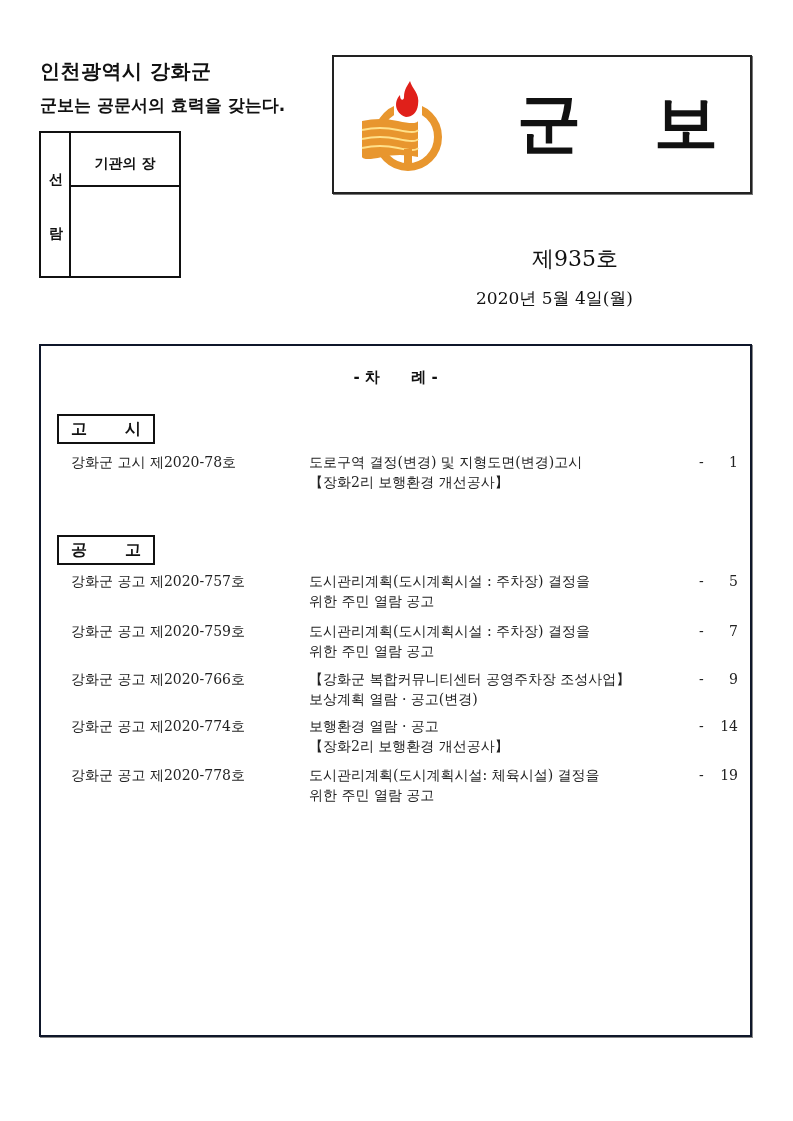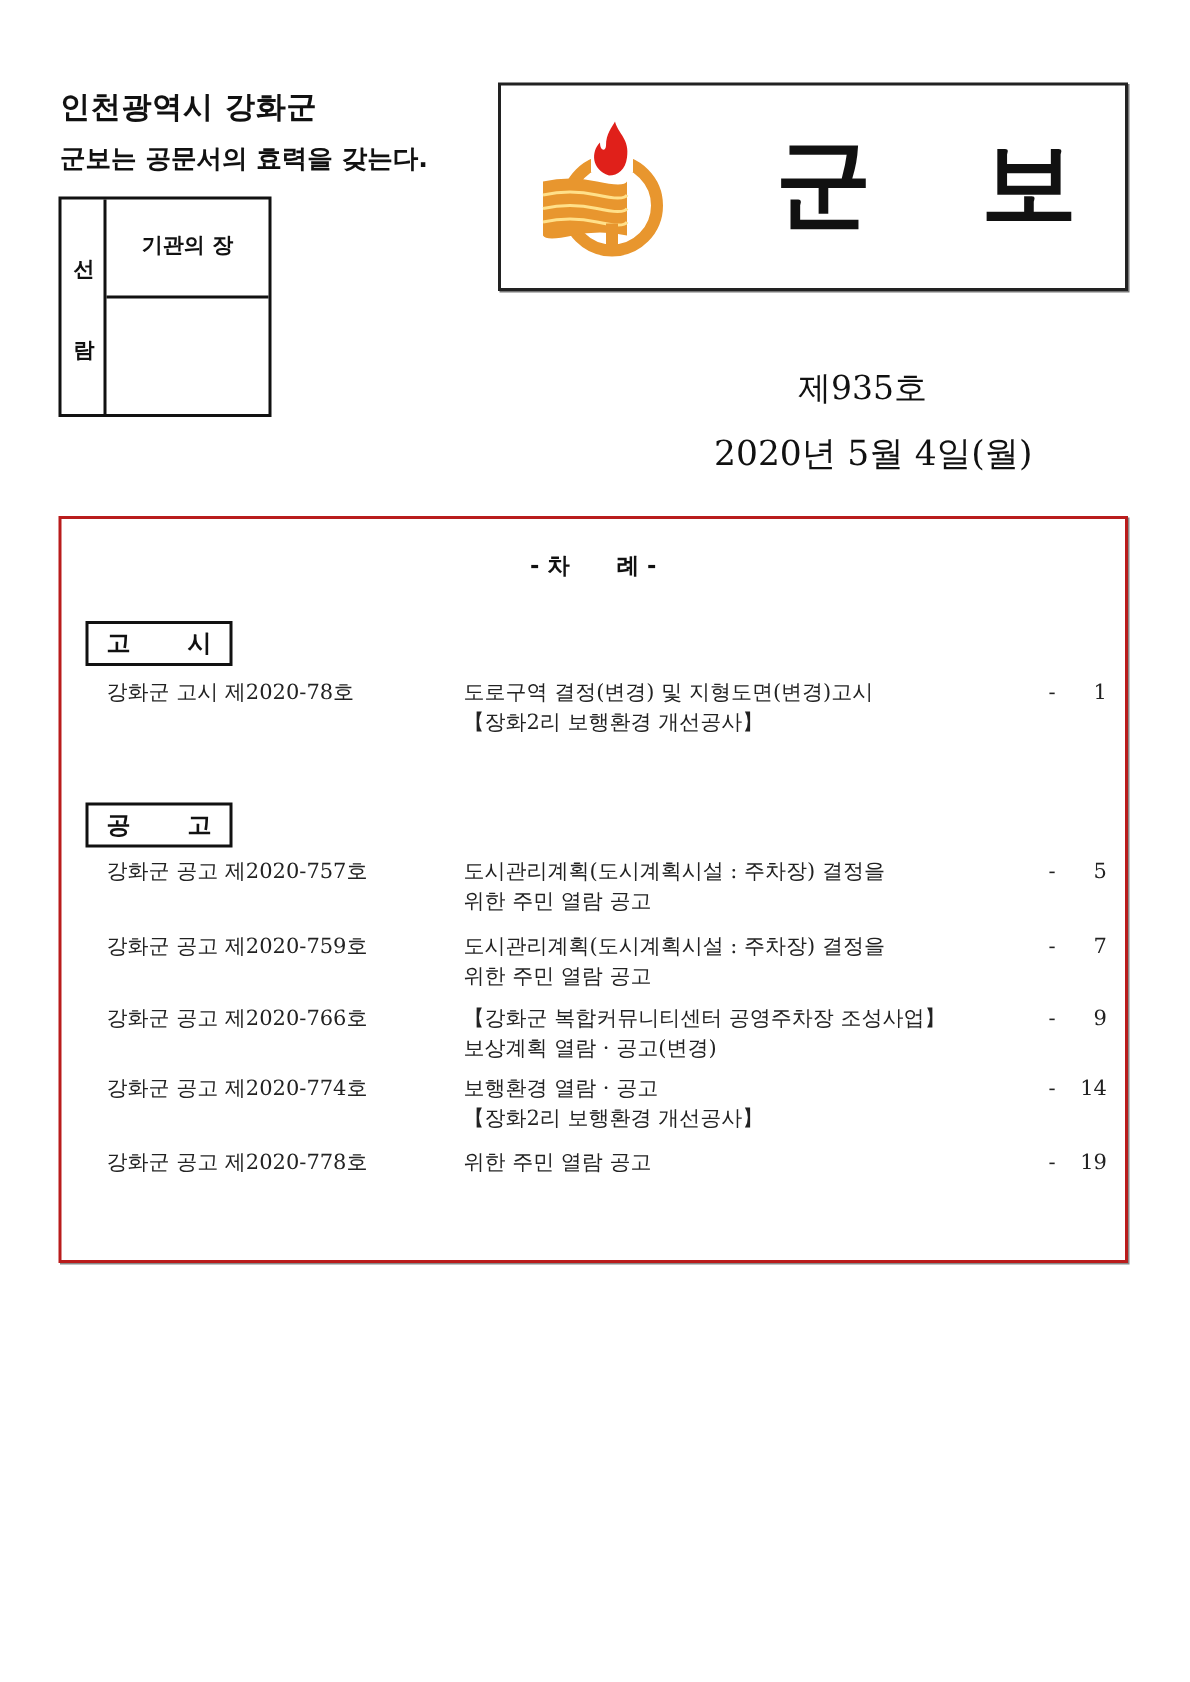--- a/index.html
+++ b/index.html
@@ -24,21 +24,21 @@
     }
     .approval-side {
       position: absolute; left: 0; top: 0; width: 30px; height: 100%;
       border-right: 2px solid #111; box-sizing: border-box;
       font-family: "DejaVu Sans", sans-serif; font-weight: bold; font-size: 14px;
     }
     .approval-side span { position: absolute; left: 8px; }
     .approval-side .c1 { top: 38px; }
     .approval-side .c2 { top: 92px; }
     .approval-head {
-      position: absolute; left: 30px; top: 0; right: 0; height: 66px;
+      position: absolute; left: 30px; top: 0; right: 0; height: 54px;
       border-bottom: 2px solid #111; box-sizing: border-box;
       font-family: "DejaVu Sans", sans-serif; font-weight: bold; font-size: 14px;
       display: flex; align-items: flex-start; justify-content: center; padding-top: 22px;
     }
     .approval-sign { position: absolute; left: 30px; top: 62px; right: 0; bottom: 0; }
 
     
     .masthead {
       left: 332px; top: 55px; width: 420px; height: 139px;
       border: 2px solid #222; box-sizing: border-box;
@@ -49,27 +49,27 @@
       position: absolute; top: 26px; font-family: "DejaVu Sans", sans-serif;
       font-weight: bold; font-size: 64px; line-height: 80px;
     }
     .mast-char.c1 { left: 183px; }
     .mast-char.c2 { left: 320px; }
 
     .issue-no {
       left: 532px; top: 244px; font-size: 22px; white-space: nowrap;
     }
     .issue-date {
-      left: 476px; top: 287px; font-size: 23px; white-space: nowrap;
+      left: 476px; top: 287px; font-size: 17px; white-space: nowrap;
     }
 
     
     .toc {
-      left: 39px; top: 344px; width: 713px; height: 498px;
-      border: 2px solid #b91c1c; box-sizing: border-box;
+      left: 39px; top: 344px; width: 713px; height: 693px;
+      border: 2px solid #0f172a; box-sizing: border-box;
       box-shadow: 1px 1px 0 #888;
       text-decoration: underline;
     }
     .toc-title {
       position: absolute; left: 0; right: 0; top: 22px; text-align: center;
       font-family: "DejaVu Sans", sans-serif; font-weight: bold; font-size: 15px;
       white-space: pre;
     }
     .section-label {
       position: absolute; left: 16px; width: 98px; height: 30px;
@@ -183,18 +183,19 @@
       <span class="sub">보행환경 열람 · 공고</span>
       <span class="sub">【장화2리 보행환경 개선공사】</span>
     </span>
     <span class="dash">-</span>
     <span class="page">14</span>
   </div>
 
   <div class="entry" style="top:419px;">
     <span class="no">강화군 공고 제2020-778호</span>
     <span class="desc">
+      <span class="sub">도시관리계획(도시계획시설: 체육시설) 결정을</span>
       <span class="sub">위한 주민 열람 공고</span>
     </span>
     <span class="dash">-</span>
     <span class="page">19</span>
   </div>
 </div>
 
 </body></html>

